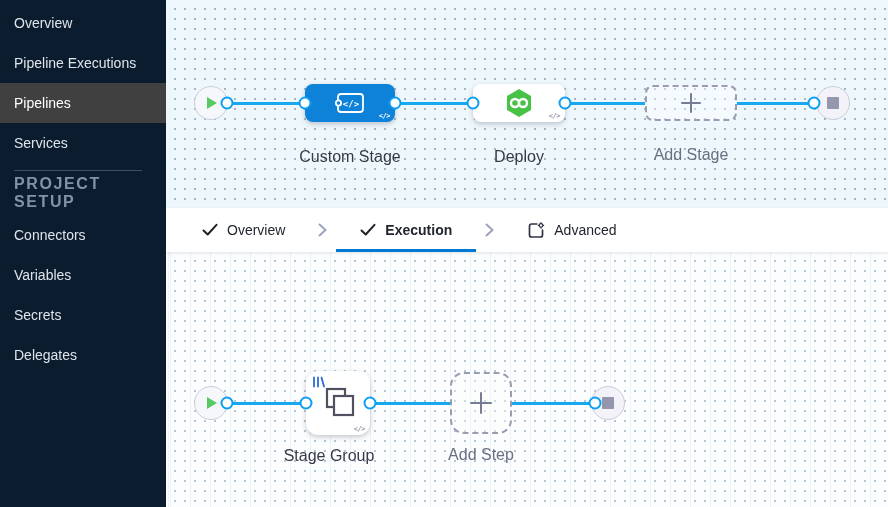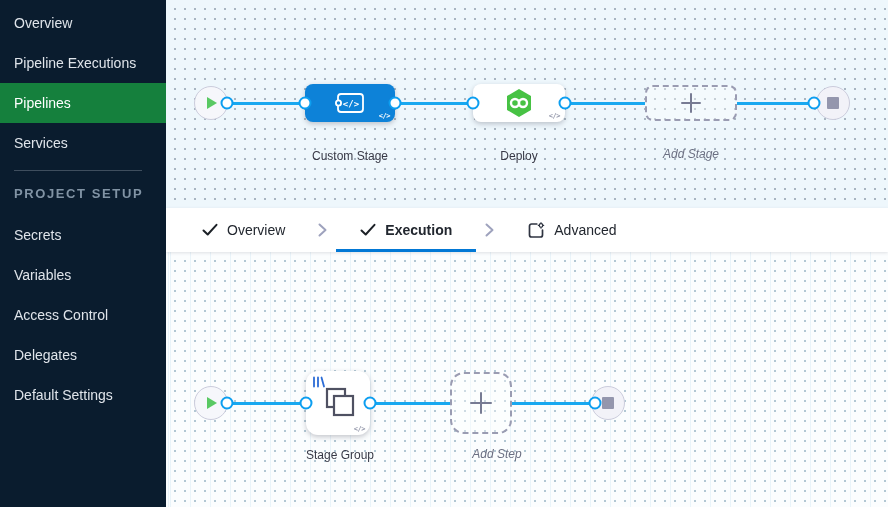--- a/index.html
+++ b/index.html
@@ -10,25 +10,25 @@
   }
   
   .sidebar{
     position:absolute;left:0;top:0;width:166px;height:507px;
     background:#0a1c2e;z-index:10;padding-top:3px;box-sizing:border-box;
   }
   .nav-item{
     height:40px;display:flex;align-items:center;padding-left:14px;
     color:#dfe4ea;font-size:14px;cursor:pointer;white-space:nowrap;
   }
-  .nav-item.selected{background:#15803d;color:#ffffff;}
+  .nav-item.selected{background:#404040;color:#ffffff;}
   .nav-divider{border-top:1px solid rgba(200,210,220,0.28);margin:7px 24px 0 14px;}
   .nav-section{
     height:44px;display:flex;align-items:center;padding-left:14px;
-    color:#8193a4;font-size:13px;letter-spacing:1.6px;font-weight:600;
+    color:#8193a4;font-size:16px;letter-spacing:1.6px;font-weight:600;
   }
   
   .main{position:absolute;left:166px;top:0;width:722px;height:507px;}
   .canvas-top{
     position:absolute;left:0;top:0;width:722px;height:208px;
     background-color:#eef7fc;
     background-image:radial-gradient(circle,#a8b5c1 0.9px,transparent 1.15px);
     background-size:10px 10px;background-position:4px 4px;
   }
   .canvas-bottom{
@@ -64,23 +64,23 @@
     display:flex;align-items:center;justify-content:center;cursor:pointer;
     box-sizing:border-box;background:rgba(255,255,255,0.35);
   }
   .code-badge{
     position:absolute;right:5px;bottom:2px;font-size:7px;font-weight:700;
     font-family:"DejaVu Sans Mono",monospace;letter-spacing:-0.5px;
   }
   .code-badge.on-blue{color:#ffffff;}
   .code-badge.on-white{color:#9296a9;}
   .node-label{
-    position:absolute;text-align:center;font-size:12px;color:#383946;z-index:2;line-height:21px;
-  }
-  .node-label.muted{color:#6b6f82;font-style:italic;}
+    position:absolute;text-align:center;font-size:16px;color:#383946;z-index:2;line-height:21px;
+  }
+  .node-label.muted{color:#6b6f82;}
   .tpl-badge{position:absolute;left:6px;top:5px;}
   
   .tabbar{
     position:absolute;left:0;top:208px;width:722px;height:44px;background:#ffffff;
     display:flex;align-items:stretch;padding-left:12px;box-sizing:border-box;
     box-shadow:0 1px 3px rgba(96,97,112,0.18);z-index:6;
   }
   .tab{
     position:relative;display:flex;align-items:center;gap:9px;
     padding:0 24px;font-size:14px;color:#22272f;cursor:pointer;white-space:nowrap;
@@ -94,25 +94,24 @@
 </head>
 <body>
 
 <nav class="sidebar">
   <div class="nav-item">Overview</div>
   <div class="nav-item">Pipeline Executions</div>
   <div class="nav-item selected">Pipelines</div>
   <div class="nav-item">Services</div>
   <div class="nav-divider"></div>
   <div class="nav-section">PROJECT SETUP</div>
+  <div class="nav-item">Connectors</div>
+  <div class="nav-item">Variables</div>
   <div class="nav-item">Secrets</div>
-  <div class="nav-item">Variables</div>
-  <div class="nav-item">Access Control</div>
   <div class="nav-item">Delegates</div>
-  <div class="nav-item">Default Settings</div>
 </nav>
 
 <div class="main">
 
   <div class="canvas-top">
 
     <div class="link" style="left:45px;top:102px;width:94px;"></div>
     <div class="link" style="left:229px;top:102px;width:78px;"></div>
     <div class="link" style="left:399px;top:102px;width:80px;"></div>
     <div class="link" style="left:571px;top:102px;width:89px;"></div>
@@ -216,30 +215,30 @@
         </g>
       </svg>
       <svg width="38" height="38" viewBox="0 0 38 38">
         <rect x="8" y="5" width="18" height="18" fill="none" stroke="#4f5162" stroke-width="2.2"></rect>
         <rect x="15" y="12" width="19" height="19" fill="#ffffff" stroke="#4f5162" stroke-width="2.2"></rect>
       </svg>
       <span class="code-badge on-white">&lt;/&gt;</span>
     </div>
     <div class="port" style="left:140px;top:151px;"></div>
     <div class="port" style="left:204px;top:151px;"></div>
-    <div class="node-label" style="left:104px;top:193px;width:140px;text-align:center;">
+    <div class="node-label" style="left:93px;top:193px;width:140px;text-align:center;">
       <div>Stage Group</div>
     </div>
 
     <div class="add-node" style="left:284px;top:120px;width:62px;height:62px;border-radius:14px;">
       <svg width="24" height="24" viewBox="0 0 24 24">
         <path d="M12 2v20M2 12h20" stroke="#777b93" stroke-width="2" stroke-linecap="round"></path>
       </svg>
     </div>
-    <div class="node-label muted" style="left:246px;top:192px;width:138px;margin-left:16px;">Add Step</div>
+    <div class="node-label muted" style="left:246px;top:192px;width:138px;">Add Step</div>
 
     <div class="terminal" style="left:425px;top:134px;background:#f2f2f8;">
       <div class="stop-square"></div>
     </div>
     <div class="port" style="left:429px;top:151px;"></div>
   </div>
 
 </div>
 
 </body></html>

